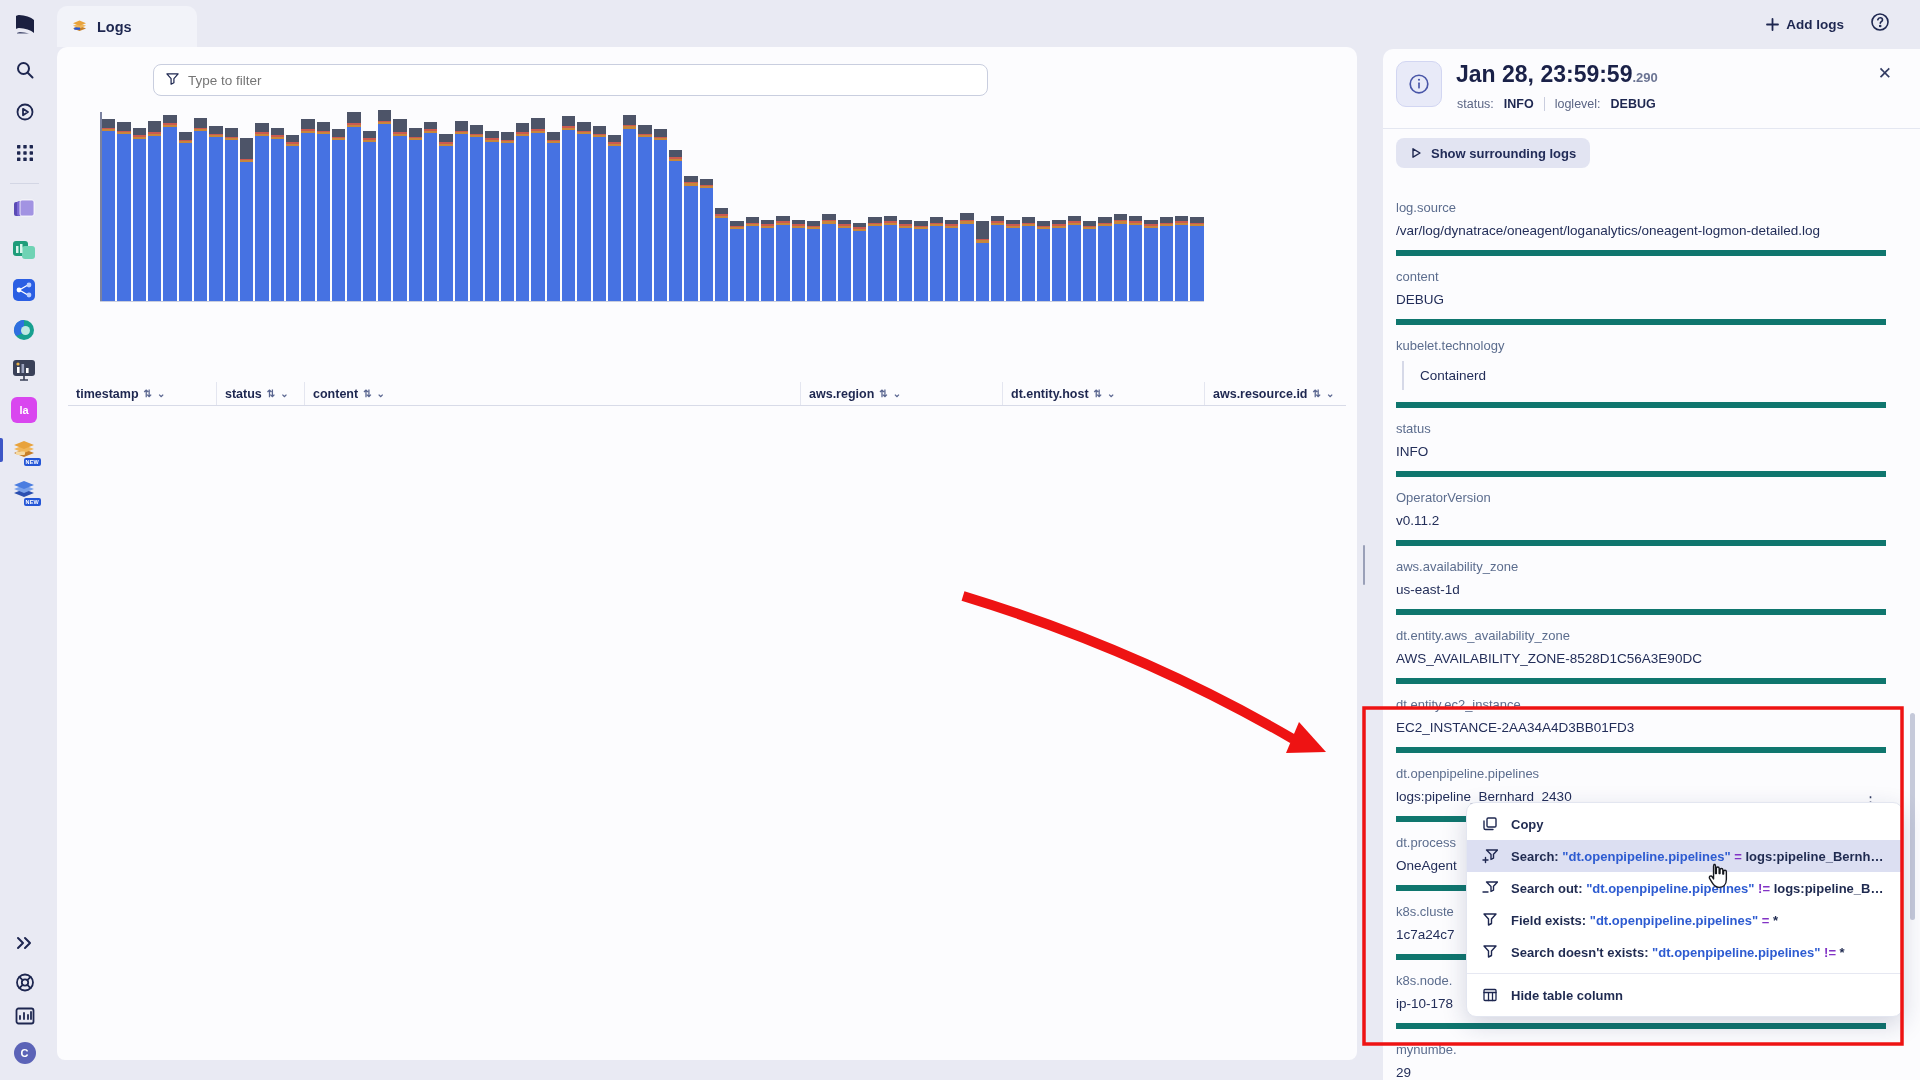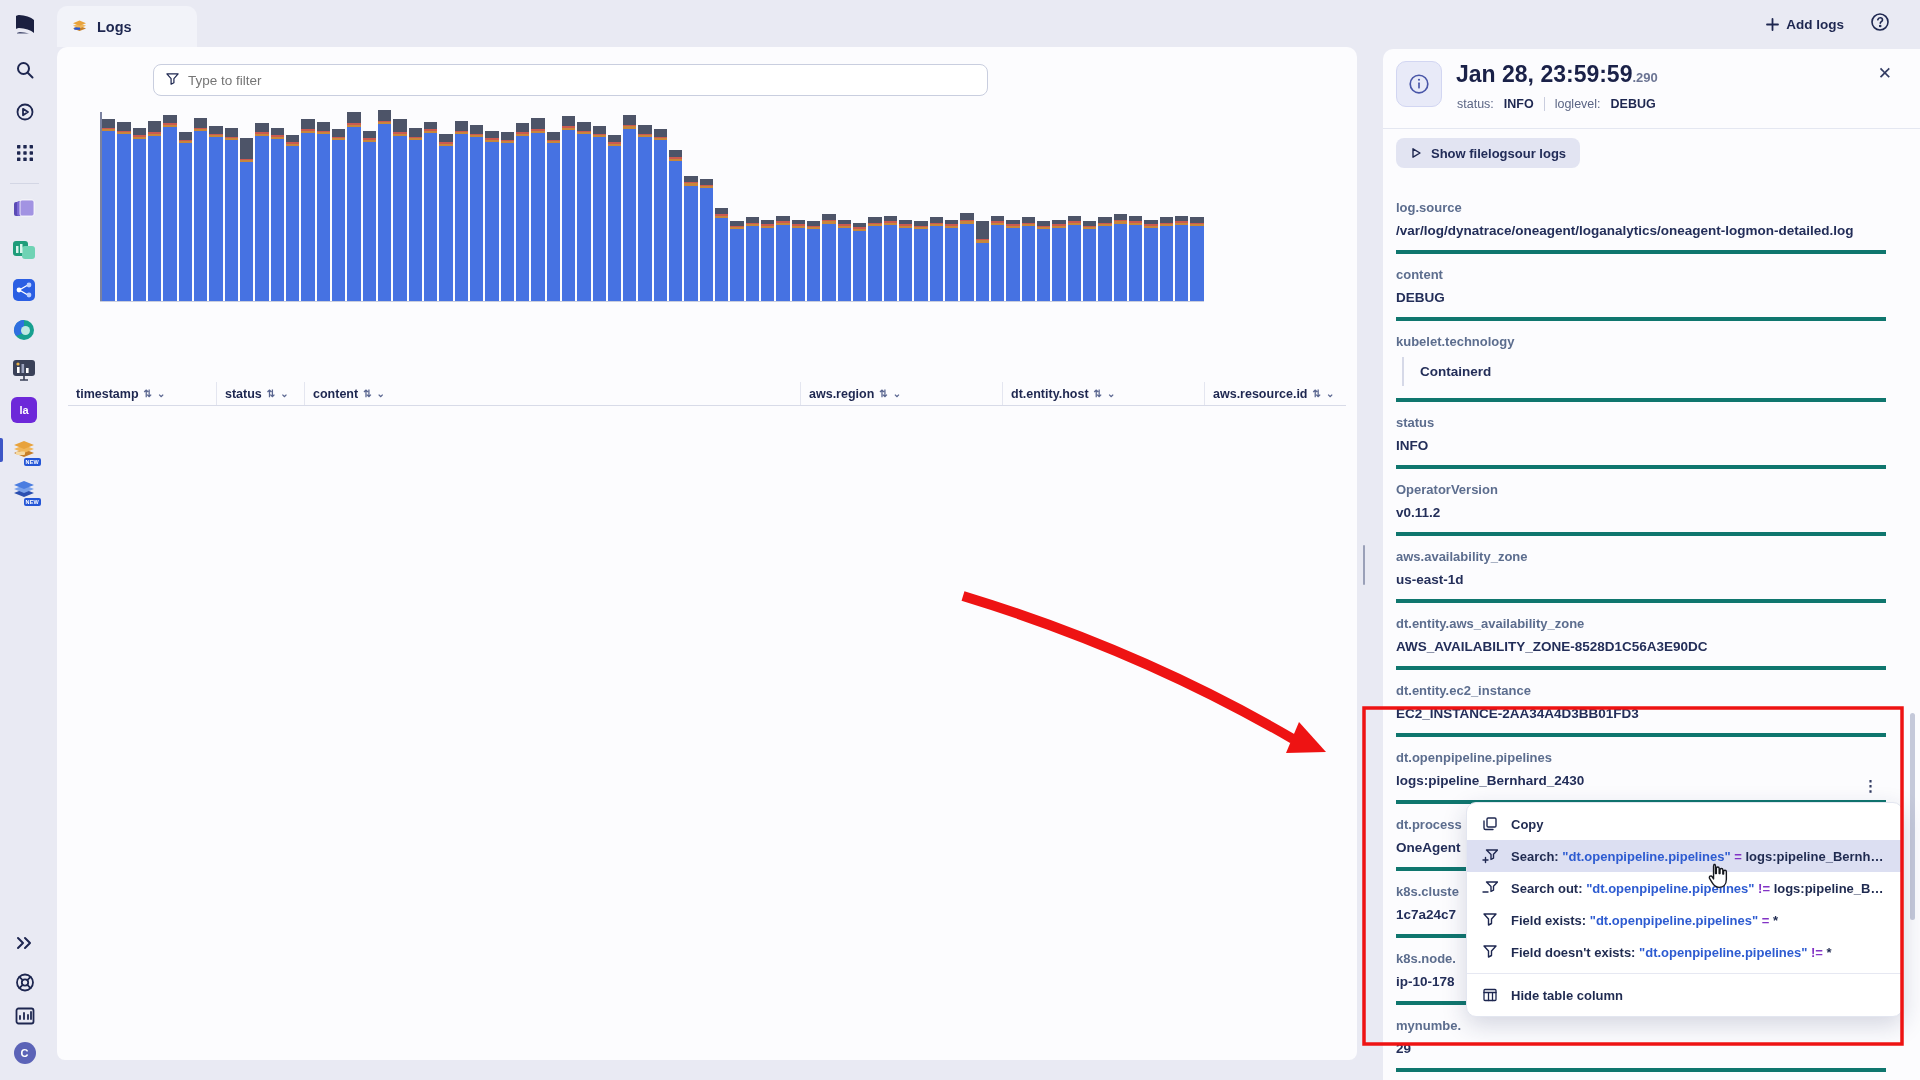--- a/index.html
+++ b/index.html
@@ -96,21 +96,21 @@
   #p-infobox { position:absolute; left:13px; top:12px; width:46px; height:46px; background:#e8eaf8; border:1px solid #d2d6f2; border-radius:10px; display:flex; align-items:center; justify-content:center; }
   #p-title { position:absolute; left:73px; top:12px; font-size:23px; font-weight:bold; color:#1a2148; }
   #p-title .ms2 { font-size:13px; color:#6b7493; }
   #p-meta { position:absolute; left:74px; top:48px; display:flex; align-items:center; gap:10px; font-size:12.5px; }
   #p-meta .ml { color:#5b6584; } #p-meta .mv { color:#1e2750; font-weight:bold; }
   #p-meta .msep { width:1px; height:14px; background:#c9cdde; }
   #p-close { position:absolute; right:28px; top:14px; font-size:17px; color:#333c63; cursor:pointer; }
   #p-hdiv { position:absolute; left:0; right:0; top:79px; height:1px; background:#e4e7f1; }
   #show-logs { position:absolute; left:13px; top:89px; height:30px; padding:0 14px; gap:9px; border-radius:8px; }
   #fields { position:absolute; left:0; top:126px; width:537px; height:905px; overflow:hidden; padding:12px 34px 0 13px; }
-  .field { position:relative; padding:13px 0 12px; border-bottom:4px solid #0f766e;font-weight:bold; }
+  .field { position:relative; padding:13px 0 12px; border-bottom:6px solid #0f766e; }
   .f-label { font-size:13px; color:#5c6d8e; margin-bottom:8px; }
   .f-value { font-size:13.5px; color:#232e59; word-break:break-all; }
   .f-item { margin-left:6px; padding:7px 0 7px 16px; border-left:2px solid #d6d9e8; font-size:13.5px; color:#232e59; }
   .f-kebab { position:absolute; right:2px; top:38px; font-size:15px; color:#333c63; cursor:pointer; padding:2px 6px; }
   #panel-scroll { position:absolute; left:1910px; top:713px; width:5px; height:207px; background:#c5c9da; border-radius:3px; z-index:11; cursor:pointer; }
 
   
   #menu { position:absolute; left:1466px; top:802px; width:437px; background:#fff; border:1px solid #e3e6f0; border-radius:10px; box-shadow:0 8px 24px rgba(30,40,90,.18); padding:5px 0; z-index:60; overflow:hidden; }
   .mi { height:32px; display:flex; align-items:center; gap:12px; padding:0 14px; font-size:13px; font-weight:600; color:#1f2a50; cursor:pointer; white-space:nowrap; overflow:hidden; }
   .mi .m-txt { overflow:hidden; text-overflow:ellipsis; }
@@ -201,21 +201,21 @@
     <span class="app-ic" style="top:357px">
       <svg width="26" height="26" viewBox="0 0 26 26">
           <rect x="2" y="3" width="22" height="16" rx="3" fill="#3a4158"></rect>
           <rect x="6" y="10" width="2.6" height="6" fill="#fff"></rect>
           <rect x="10.5" y="7" width="2.6" height="9" fill="#9aa2bd"></rect>
           <rect x="15" y="11" width="2.6" height="5" fill="#fff"></rect>
           <circle cx="7" cy="7" r="1.6" fill="#e8b24a"></circle>
           <path d="M9 23h8M13 19v4" stroke="#3a4158" stroke-width="1.6"></path>
         </svg>
     </span>
-    <span class="app-ic" style="top:397px; background:#6d28d9; display:flex; align-items:center; justify-content:center;">
+    <span class="app-ic" style="top:397px; background:#d946ef; display:flex; align-items:center; justify-content:center;">
       <span style="color:#fff; font-size:11px; font-weight:bold;">la</span>
     </span>
     <span class="app-ic" style="top:437px">
       <svg width="26" height="26" viewBox="0 0 26 26">
           <path d="M3 16l10-4 10 4-10 4z" fill="#c77f28"></path>
           <path d="M3 12l10-4 10 4-10 4z" fill="#f0b65a"></path>
           <path d="M3 8l10-4 10 4-10 4z" fill="#e8a33d"></path>
           <rect x="5" y="14.5" width="9" height="3.4" rx=".8" fill="#f6d9a1"></rect>
         </svg>
       <span class="new-badge">NEW</span>
@@ -1529,21 +1529,21 @@
         <span class="msep"></span>
         <span class="ml">loglevel:</span>
         <span class="mv">DEBUG</span>
       </div>
     <span id="p-close">✕</span>
     <div id="p-hdiv"></div>
     <div id="show-logs" class="pill">
       <svg class="ic-nav" width="12" height="12" viewBox="0 0 12 12" style="stroke-width:1.4">
           <path d="M3 1.8l7 4.2-7 4.2z"></path>
         </svg>
-      <span>Show filelogsour logs</span>
+      <span>Show surrounding logs</span>
     </div>
     <div id="fields">
         <div class="field">
           <div class="f-label">log.source</div>
           <div class="f-value">/var/log/dynatrace/oneagent/loganalytics/oneagent-logmon-detailed.log</div>
         </div>
         <div class="field">
           <div class="f-label">content</div>
           <div class="f-value">DEBUG</div>
         </div>
@@ -1631,21 +1631,21 @@
           </svg>
         </span>
         <span class="m-txt"><span class="m-label">Field exists: </span><span class="m-field">"dt.openpipeline.pipelines"</span><span class="m-op"> = </span><span class="m-val">*</span></span>
       </div>
       <div class="mi">
         <span class="ic">
           <svg class="ic-nav" width="16" height="16" viewBox="0 0 16 16" style="stroke-width:1.4">
             <path d="M2 2h12L9.5 7v4.5L6.5 13V7L2 2z"></path>
           </svg>
         </span>
-        <span class="m-txt"><span class="m-label">Field doesn't exists: </span><span class="m-field">"dt.openpipeline.pipelines"</span><span class="m-op"> != </span><span class="m-val">*</span></span>
+        <span class="m-txt"><span class="m-label">Search doesn't exists: </span><span class="m-field">"dt.openpipeline.pipelines"</span><span class="m-op"> != </span><span class="m-val">*</span></span>
       </div>
       <div class="m-div"></div>
       <div class="mi">
         <span class="ic">
           <svg class="ic-nav" width="16" height="16" viewBox="0 0 16 16" style="stroke-width:1.3">
             <rect x="2" y="2.5" width="12" height="11" rx="1"></rect>
             <path d="M2 5.5h12M6.5 5.5v8M10.5 5.5v8"></path>
           </svg>
         </span>
         <span class="m-txt"><span class="m-label">Hide table column</span></span>

